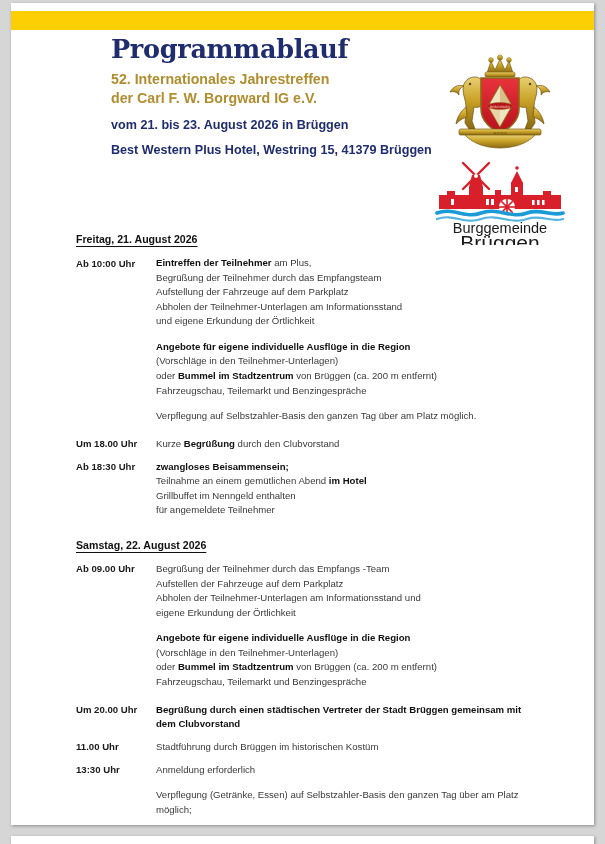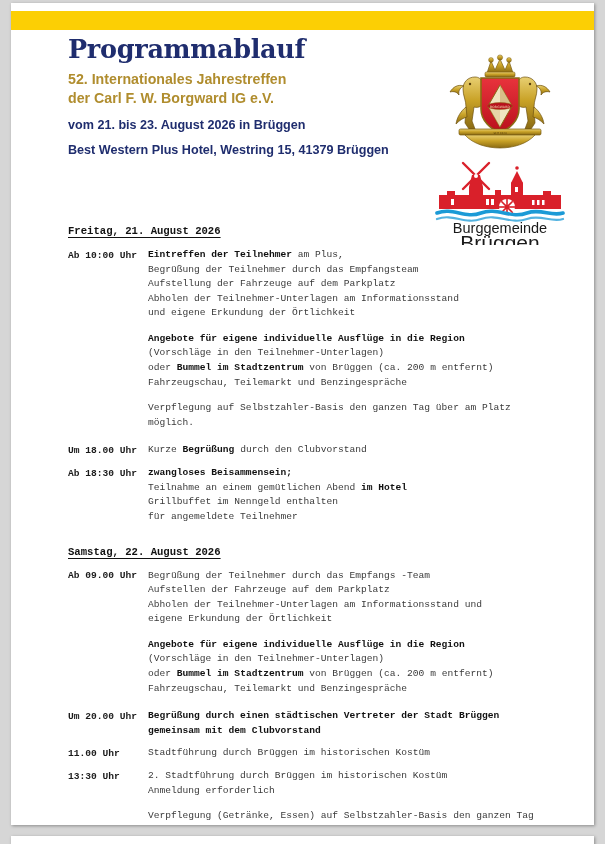--- a/index.html
+++ b/index.html
@@ -40,20 +40,21 @@
     top: 33px;
     left: 0;
     width: 583px;
   }
 
   
   .header {
     position: relative;
     padding: 4px 8px 0 0;
     height: 185px;
+    margin-left: 43px;
   }
   .header-text {
     position: absolute;
     left: 57px;
     top: 0;
     width: 360px;
   }
   .doc-title {
     font-family: "DejaVu Serif", serif;
     font-weight: bold;
@@ -84,23 +85,22 @@
     right: 14px;
     top: 15px;
     width: 160px;
     text-align: center;
   }
   .crest { display: block; margin: 0 auto; }
   .brueggen { display: block; margin: 6px auto 0 auto; }
 
   
   .schedule {
-    margin: 0;
+    margin: 8px;
     padding: 0 46px 0 57px;
-    font-family: Liberation Mono, monospace;
   }
   .day-heading {
     font-size: 10.6px;
     font-weight: bold;
     color: #111111;
     text-decoration: underline;
     text-underline-offset: 3px;
     margin: 0 0 11px 0;
   }
   .day-heading.spaced { margin-top: 21px; }
@@ -310,21 +310,20 @@
           </div>
           <div class="row row-tight">
             <div class="time">11.00 Uhr</div>
             <div class="desc">
               <div><span>Stadtführung durch Brüggen im historischen Kostüm</span></div>
             </div>
           </div>
           <div class="row">
             <div class="time">13:30 Uhr</div>
             <div class="desc">
-              <div><span>2. Stadtführung durch Brüggen im historischen Kostüm</span></div>
               <div><span>Anmeldung erforderlich</span></div>
               <div class="gap"></div>
               <div><span>Verpflegung (Getränke, Essen) auf Selbstzahler-Basis den ganzen Tag über am Platz möglich;</span></div>
             </div>
           </div>
         </div>
 
     </div>
   </div>
 

